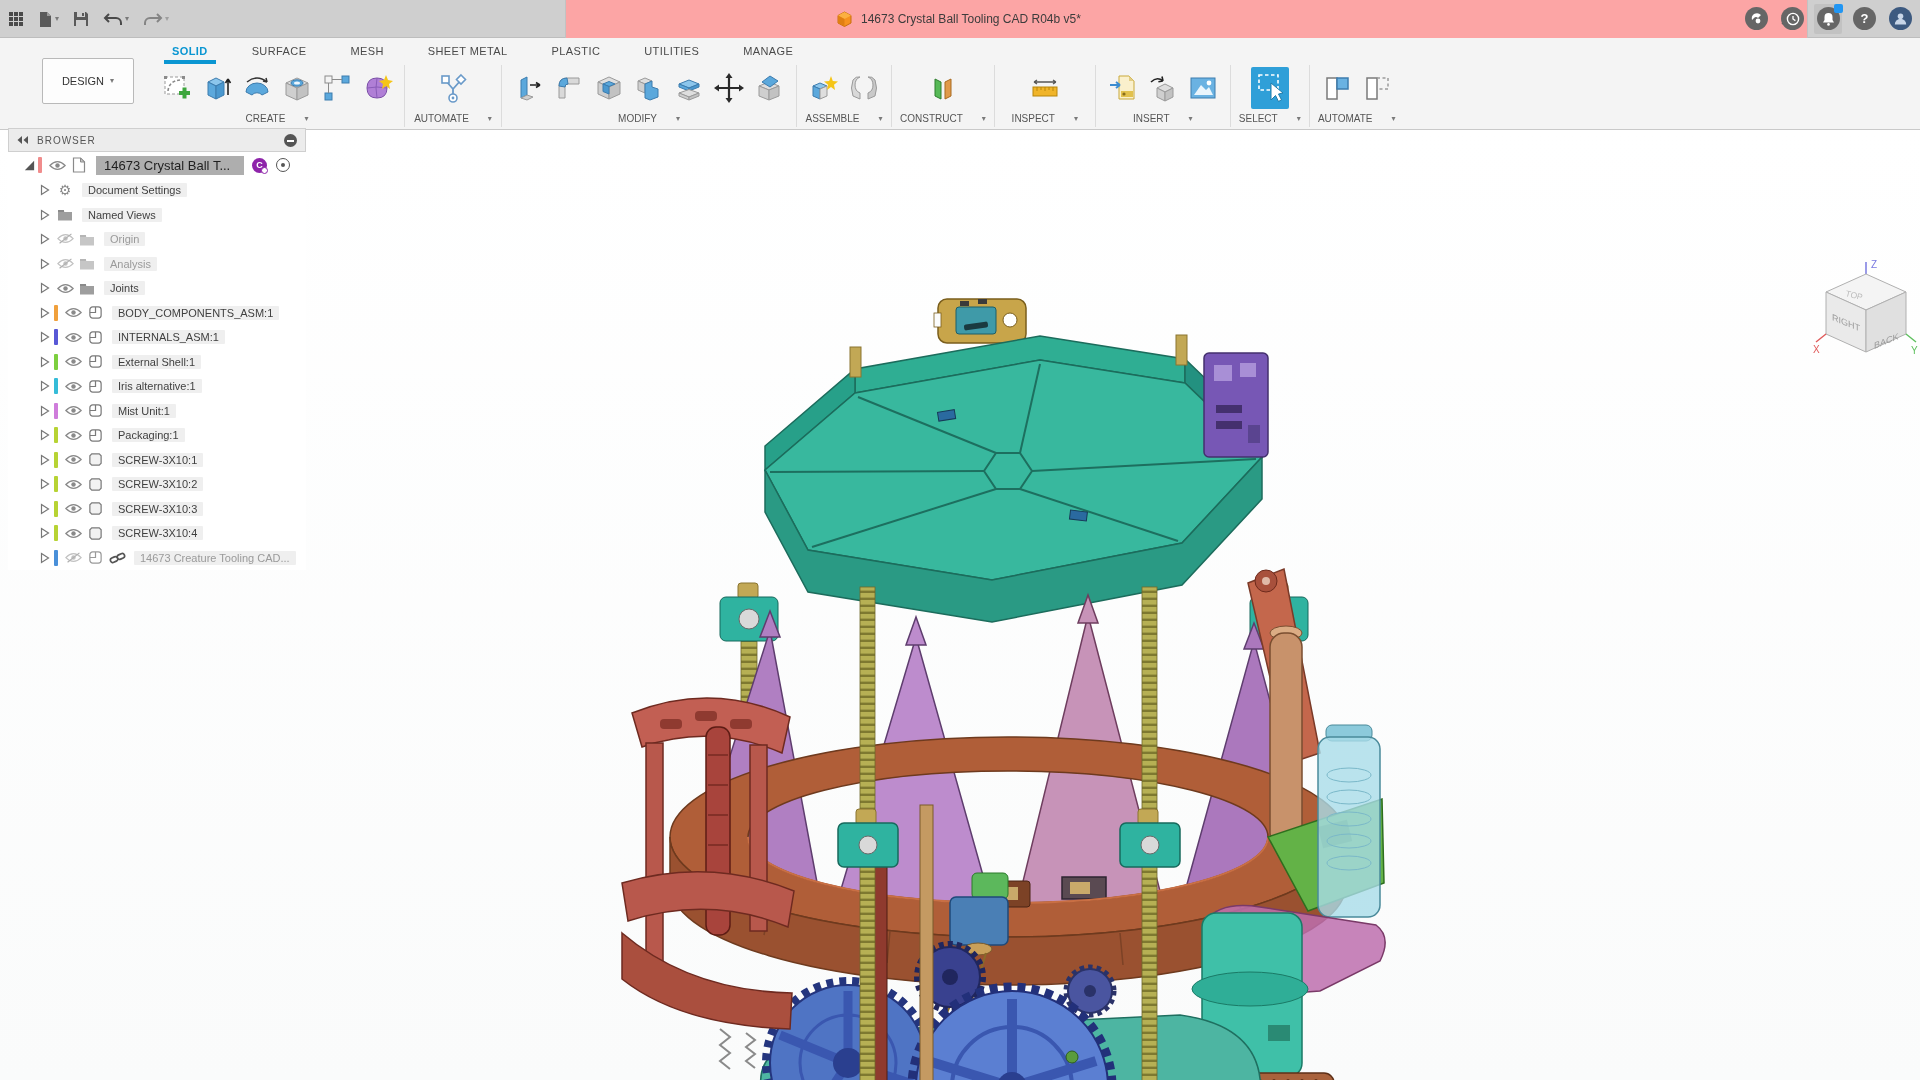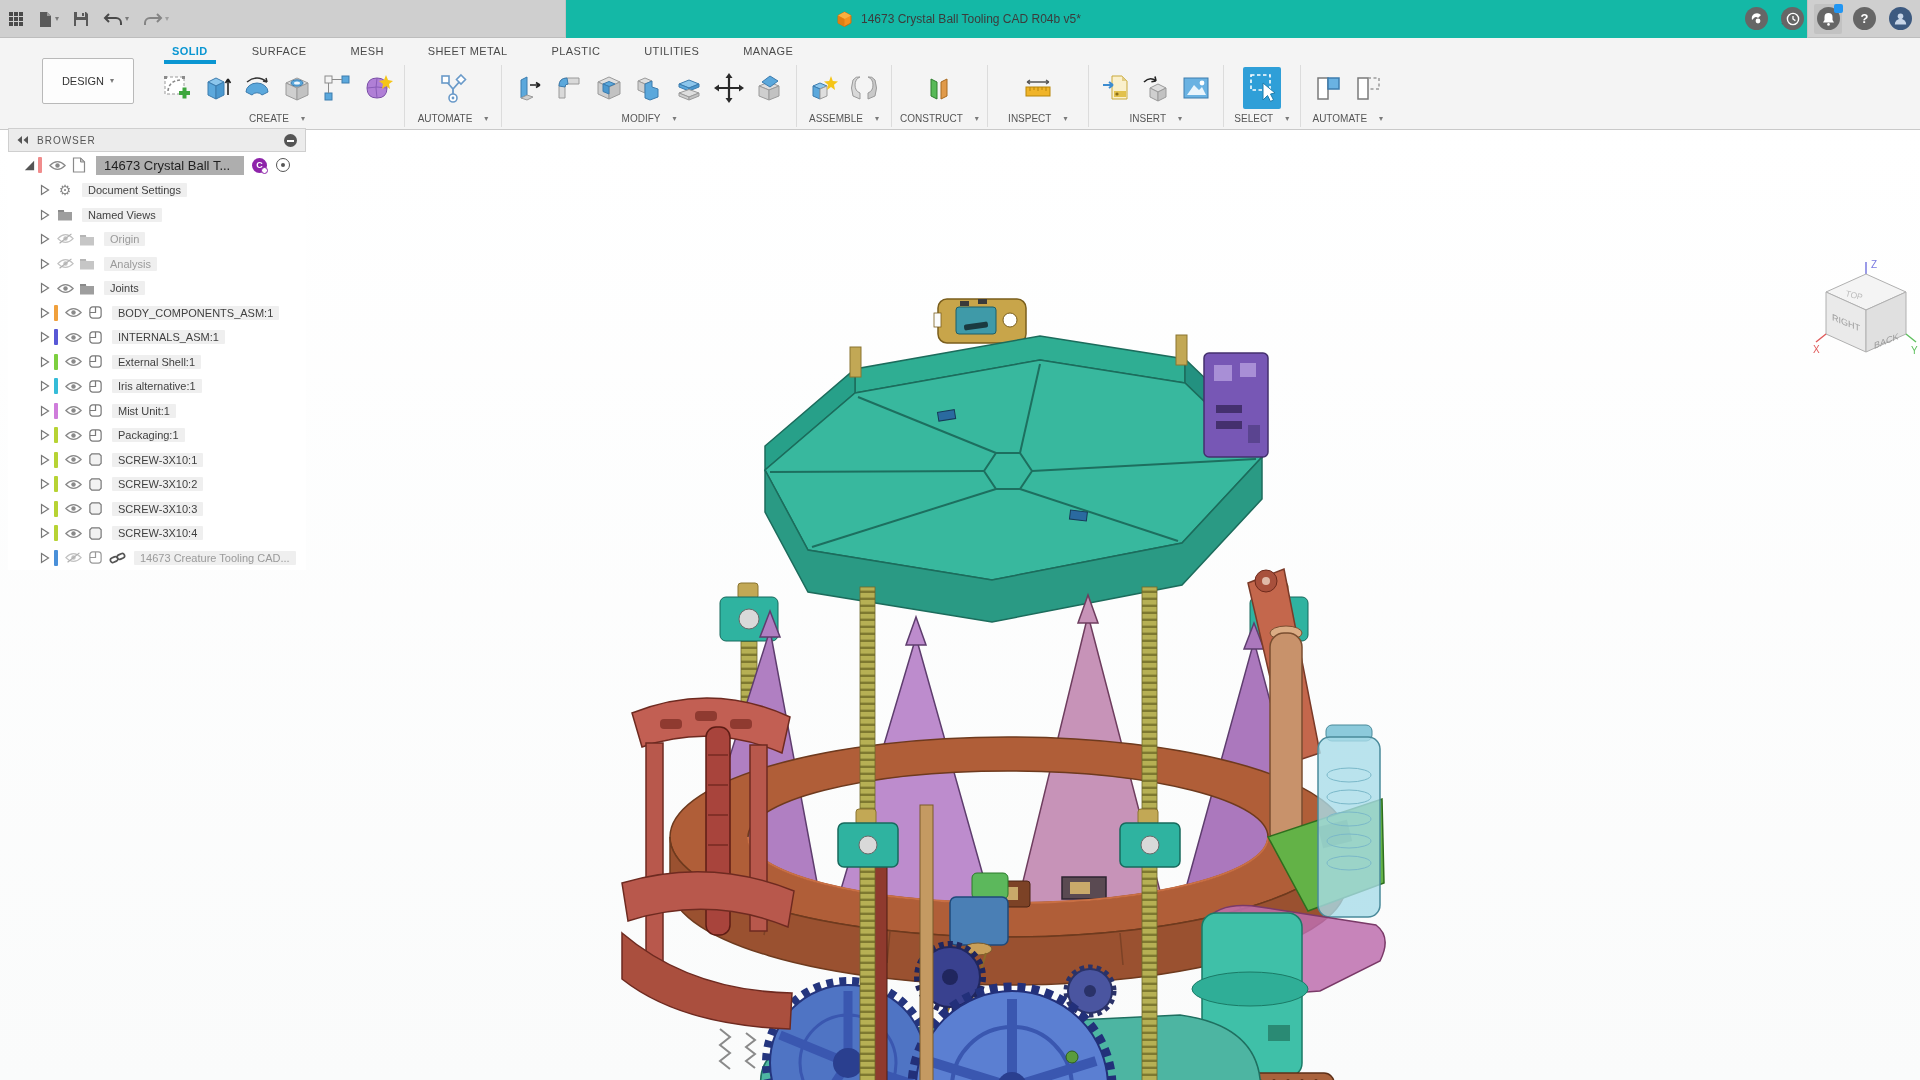--- a/index.html
+++ b/index.html
@@ -7,21 +7,21 @@
     font-family:"Liberation Sans", sans-serif; background:#fff; }
   .stage { position:relative; width:1920px; height:1080px; }
 
   
   .titlebar { position:absolute; left:0; top:0; width:1920px; height:38px;
     background:#cfcfcf; border-bottom:1px solid #bdbdbd; }
   .tl-icons { position:absolute; left:8px; top:5px; display:flex; align-items:center; gap:14px; height:28px; }
   .tl-btn { display:flex; align-items:center; gap:2px; color:#4a4a4a; cursor:pointer; }
   .caret { font-size:8px; color:#7a7a7a; line-height:1; }
   .doc-tab { position:absolute; left:565px; top:0; width:1243px; height:38px;
-    background:#14b8a6; border-left:1px solid #c2c2c2; border-right:1px solid #c2c2c2;
+    background:#fca5a5; border-left:1px solid #c2c2c2; border-right:1px solid #c2c2c2;
     display:flex; align-items:center; }
   .doc-tab-inner { position:absolute; left:270px; display:flex; align-items:center; gap:8px; }
   .doc-title { font-size:12px; color:#3c3c3c; white-space:nowrap; }
   .tab-close { position:absolute; right:10px; top:8px; width:22px; height:22px;
     display:flex; align-items:center; justify-content:center; cursor:pointer; }
   .new-tab { position:absolute; left:1814px; top:4px; width:28px; height:30px; background:#c2c2c2;
     display:flex; align-items:center; justify-content:center; cursor:pointer; border-radius:2px; }
   .tr-icons { position:absolute; right:8px; top:7px; display:flex; align-items:center; gap:13px; }
   .circ { width:23px; height:23px; border-radius:50%; background:#666; position:relative;
     display:flex; align-items:center; justify-content:center; cursor:pointer; }
@@ -36,21 +36,21 @@
     border:1px solid #b9b9b9; border-radius:2px; display:flex; align-items:center; justify-content:center;
     gap:6px; font-size:11px; color:#333; cursor:pointer; }
   .rtabs { position:absolute; left:150px; top:2px; display:flex; height:22px; }
   .rtab { padding:0 22px; font-size:11px; letter-spacing:.4px; color:#4a4a4a; display:flex;
     align-items:center; position:relative; cursor:pointer; white-space:nowrap; }
   .rtab.active { color:#0a96d2; font-weight:bold; }
   .rtab.active::after { content:""; position:absolute; left:14px; right:14px; bottom:-2px; height:4px; background:#0a96d2; }
   .rgroups { position:absolute; left:150px; top:26px; display:flex; height:64px; }
   .rgroup { display:flex; flex-direction:column; align-items:center; padding:0 8px; }
   .rg-icons { display:flex; align-items:center; height:48px; gap:2px; }
-  .rg-label { font-size:10px; color:#555; display:flex; gap:12px; align-items:center; margin-top:1px; }
+  .rg-label { font-size:10px; color:#555; display:flex; gap:19px; align-items:center; margin-top:1px; }
   .rdiv { width:1px; background:#dcdcdc; height:62px; align-self:center; }
   .ticon { width:38px; height:42px; display:flex; align-items:center; justify-content:center; cursor:pointer; border-radius:2px; }
   .ticon.sel-bg { background:#2f9fd8; }
 
   
   .browser { position:absolute; left:8px; top:128px; width:298px; background:rgba(255,255,255,.88); z-index:5; }
   .b-header { height:24px; background:#ececec; border:1px solid #cfcfcf; display:flex; align-items:center;
     padding:0 8px; gap:8px; }
   .b-title { font-size:10px; letter-spacing:1px; color:#555; flex:1; }
   .b-min { width:13px; height:13px; border-radius:50%; background:#555; position:relative; cursor:pointer; }

